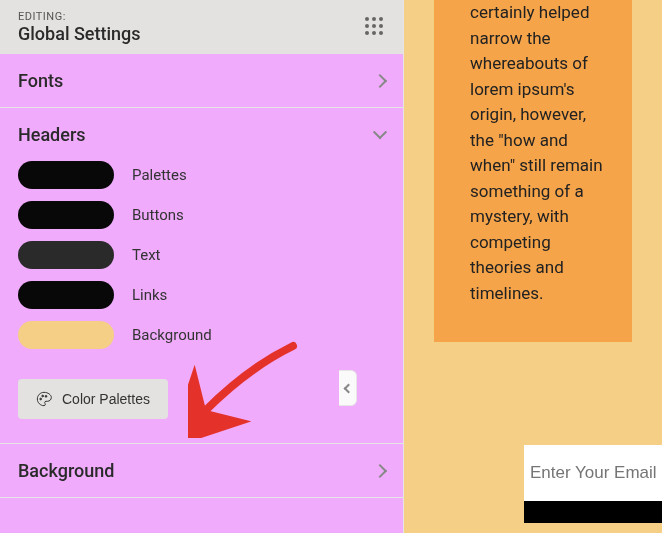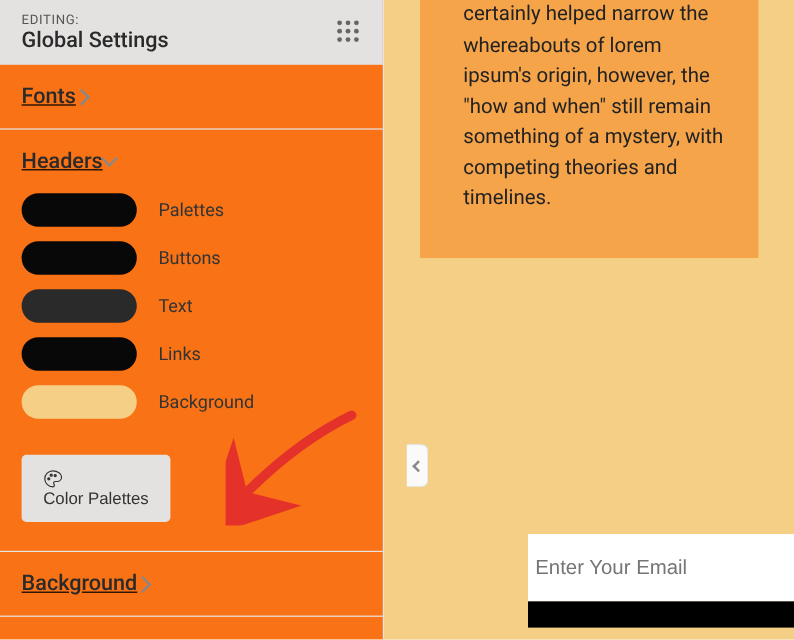--- a/index.html
+++ b/index.html
@@ -1,35 +1,35 @@
 <!DOCTYPE html>
 <html><head>
 <meta charset="utf-8">
 <style>
   * { box-sizing: border-box; margin: 0; padding: 0; }
   html, body { width: 662px; height: 533px; font-family: -apple-system, BlinkMacSystemFont, "Segoe UI", Roboto, sans-serif; overflow: hidden; }
   .app { display: flex; width: 100%; height: 100%; }
-  .sidebar { width: 320px; height: 100%; background: #f97316; border-right: 1px solid #e5e5e5; position: relative; }
+  .sidebar { width: 404px; height: 100%; background: #f0abfc; border-right: 1px solid #e5e5e5; position: relative; }
   .sidebar-header { background: #e4e2e0; padding: 10px 18px; display: flex; justify-content: space-between; align-items: center; }
   .sidebar-header-text { display: flex; flex-direction: column; }
   .editing-label { font-size: 11px; letter-spacing: 0.5px; color: #555; }
   .editing-title { font-size: 18px; color: #2a2a2a; font-weight: 500; }
   .grid-icon { width: 20px; height: 20px; display: grid; grid-template-columns: repeat(3, 4px); grid-template-rows: repeat(3, 4px); gap: 3px; }
   .grid-icon span { background: #666; border-radius: 50%; }
   .section { border-bottom: 1px solid #e5e5e5; }
-  .section-header { display: flex; align-items: center; padding: 16px 18px; cursor: pointer; text-decoration: underline; }
+  .section-header { display: flex; justify-content: space-between; align-items: center; padding: 16px 18px; cursor: pointer; }
   .section-title { font-size: 18px; color: #2a2a2a; font-weight: 500; }
   .chevron { width: 10px; height: 10px; border-right: 2px solid #888; border-bottom: 2px solid #888; }
   .chevron.right { transform: rotate(-45deg); }
   .chevron.down { transform: rotate(45deg) translate(-2px, -2px); }
   .colors-body { padding: 0 18px 24px 18px; }
   .swatch-row { display: flex; align-items: center; gap: 18px; margin-bottom: 12px; }
   .swatch { width: 96px; height: 28px; border-radius: 14px; flex-shrink: 0; }
   .swatch-label { font-size: 15px; color: #333; }
-  .palettes-btn { margin-top: 18px; display: inline-flex; align-items: flex-start; background: #e4e2e0; border: none; padding: 12px 18px; border-radius: 4px; font-size: 14px; color: #333; cursor: pointer; flex-direction: column; }
+  .palettes-btn { margin-top: 18px; display: inline-flex; align-items: flex-start; gap: 10px; background: #e4e2e0; border: none; padding: 12px 18px; border-radius: 4px; font-size: 14px; color: #333; cursor: pointer; }
   .palette-icon svg { display: block; }
   .preview { flex: 1; background: #f5cf85; position: relative; }
   .text-card { position: absolute; top: 0; left: 30px; right: 30px; background: #f5a44a; color: #222; padding: 0 20px 36px 36px; font-size: 17px; line-height: 1.5; }
   .email-box { position: absolute; bottom: 10px; left: 120px; right: 0; }
   .email-input { width: 100%; background: #fff; border: none; padding: 18px 6px; font-size: 17px; color: #777; }
   .black-strip { background: #000; height: 22px; width: 100%; }
   .collapse-tab { position: absolute; left: 339px; top: 370px; width: 18px; height: 36px; background: #fafafa; border: 1px solid #e5e5e5; border-left: none; border-radius: 0 6px 6px 0; display: flex; align-items: center; justify-content: center; z-index: 5; }
   .collapse-tab .chev { width: 7px; height: 7px; border-left: 2px solid #888; border-bottom: 2px solid #888; transform: rotate(45deg); margin-left: 2px; }
   .arrow-annot { position: absolute; left: 188px; top: 338px; pointer-events: none; z-index: 10; }
 </style>

